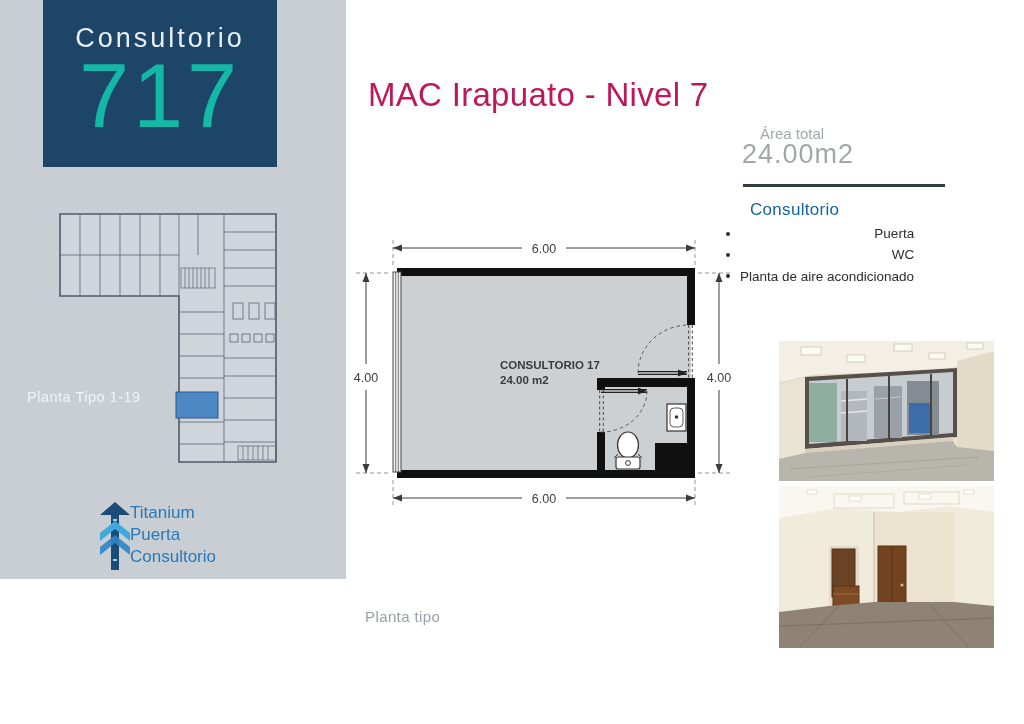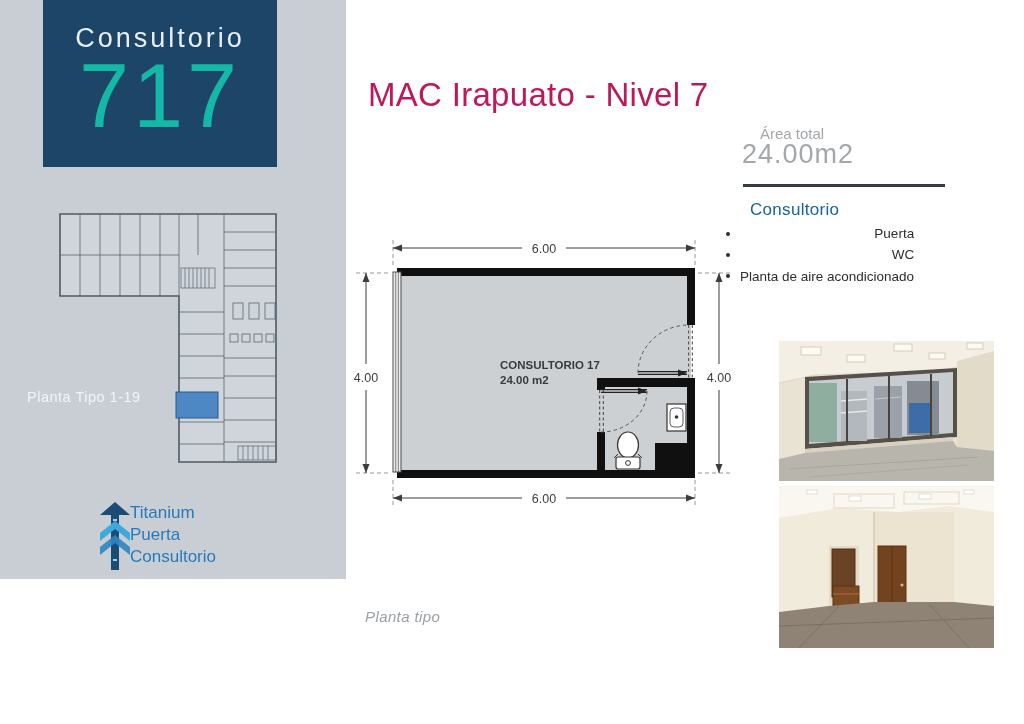--- a/index.html
+++ b/index.html
@@ -28,21 +28,21 @@
   .equip-heading{ position:absolute; left:750px; top:200px; font-size:17px; color:#15639b;
                   font-weight:500; letter-spacing:0.3px; }
   .equip-list{ position:absolute; left:726px; top:223px; list-style:none;text-align:right; }
   .equip-list li{ position:relative; padding-left:14px; font-size:13.5px; color:#2d2d2d;
                   line-height:21.4px; }
   .equip-list li::before{ content:""; position:absolute; left:0; top:8.5px; width:4px; height:4px;
                   border-radius:50%; background:#2d2d2d; }
 
   
   .floorplan{ position:absolute; left:340px; top:228px; width:400px; height:292px; }
-  .fp-caption{ position:absolute; left:365px; top:608px; font-size:15px; color:#9aa0a6; letter-spacing:0.4px;font-style:italic; }
+  .fp-caption{ position:absolute; left:365px; top:608px; font-size:15px; color:#9aa0a6; letter-spacing:0.4px; }
 
   
   .photo1{ position:absolute; left:779px; top:341px; width:215px; height:140px; }
   .photo2{ position:absolute; left:779px; top:486px; width:215px; height:162px; }
 
   svg text{ font-family:"Liberation Sans", sans-serif; }
 </style>
 </head>
 <body>
 

